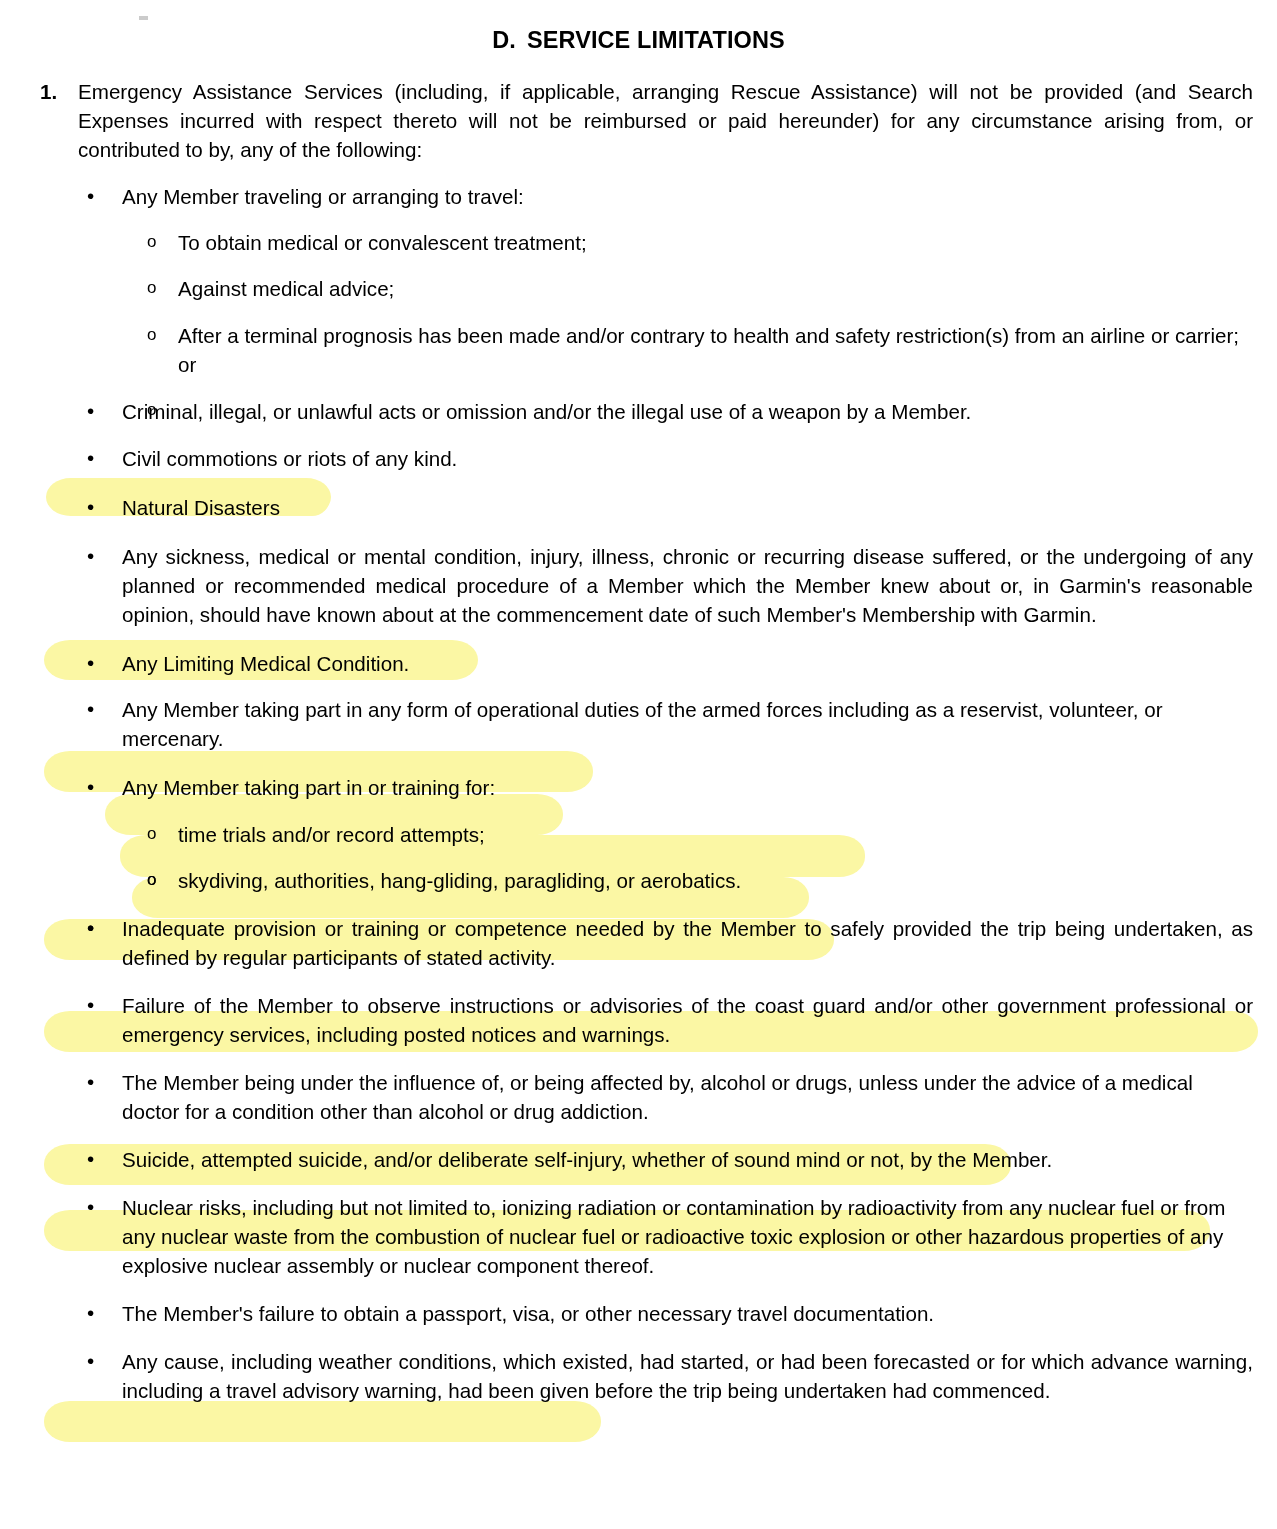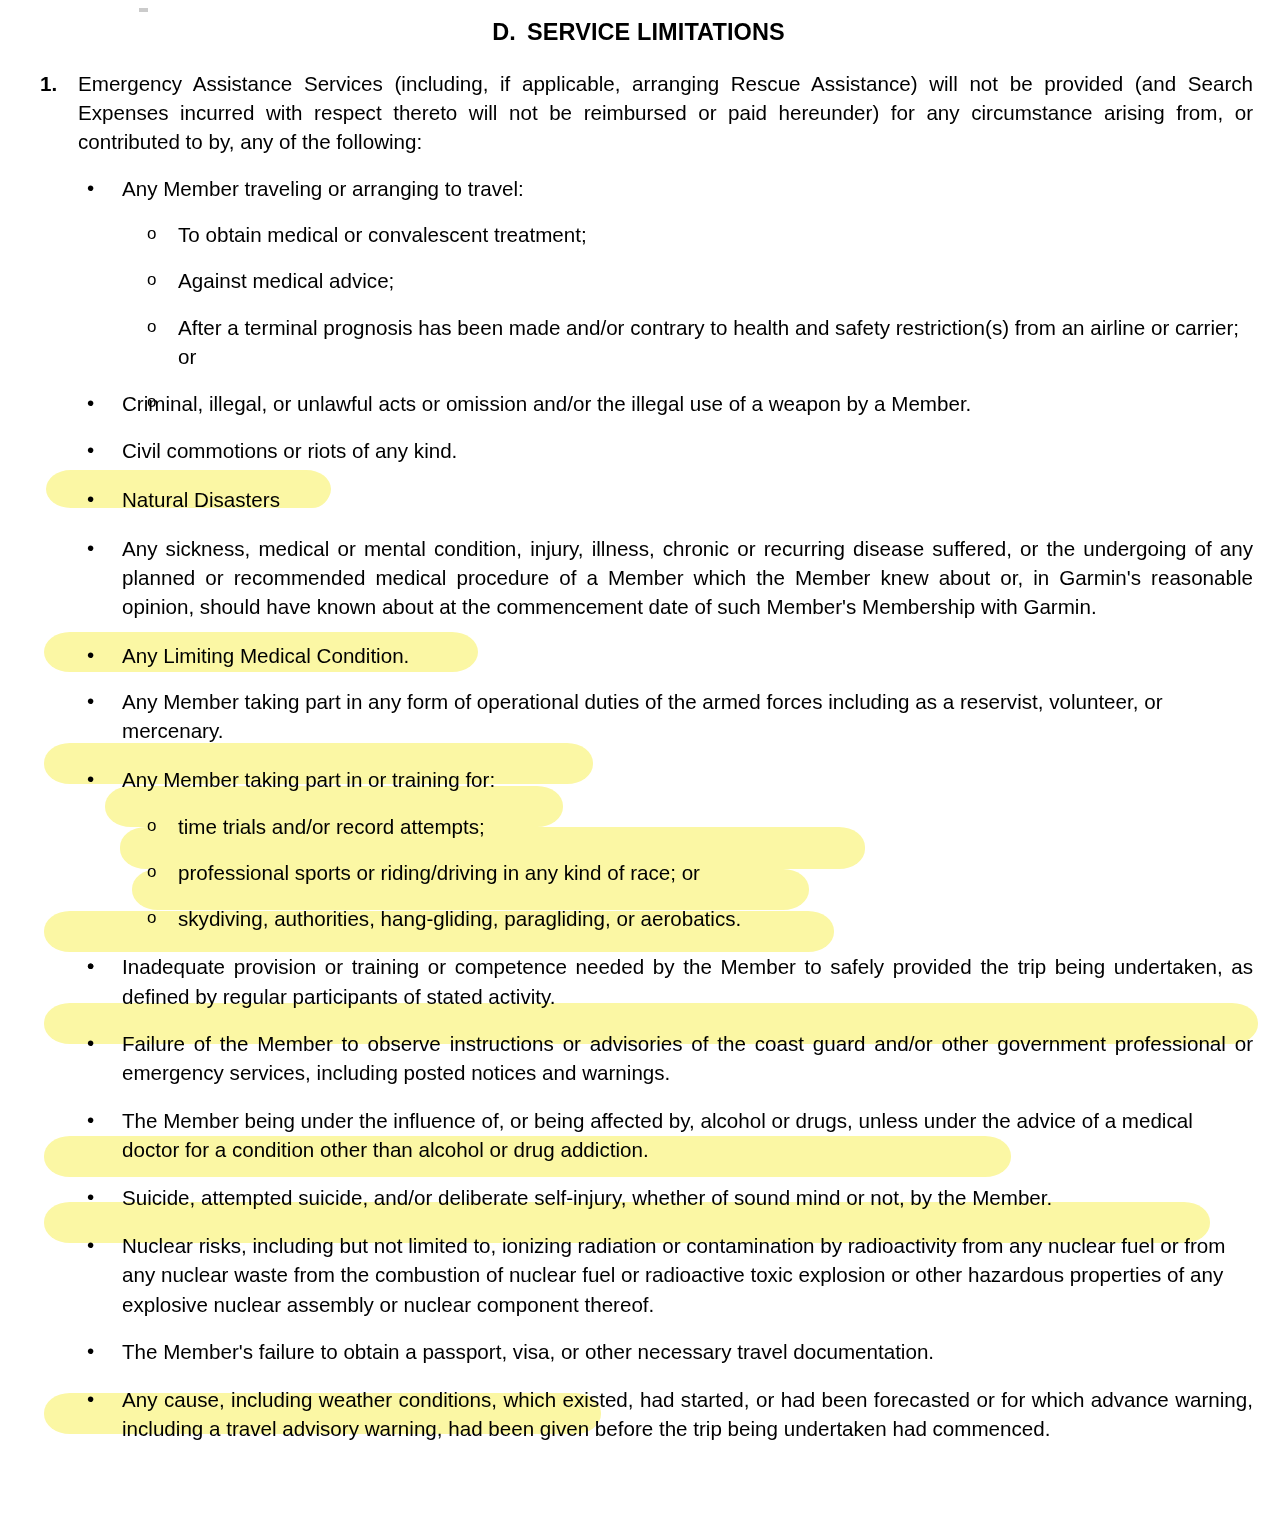--- a/index.html
+++ b/index.html
@@ -32,21 +32,21 @@
     background: #b9b9b9;
     opacity: .75;
   }
 
   
   .doc-heading {
     text-align: center;
     font-size: 23.5px;
     font-weight: bold;
     letter-spacing: .1px;
-    margin: 8px;
+    margin: 16px;
     padding-top: 12px;
     line-height: 1.1;
   }
   .doc-heading .letter { margin-right: 11px; }
 
   
   .clause {
     position: relative;
     margin: 23px 24px 0 40px;
     padding-left: 38px;
@@ -200,21 +200,21 @@
 
     <div class="lvl1 nojust" style="margin-top:20px;">
       <span class="mark">•</span><span>Any Member taking part in or training for:</span>
     </div>
 
     <div class="lvl2" style="margin-top:18px;">
       <span class="mark">o</span><span>time trials and/or record attempts;</span>
     </div>
 
     <div class="lvl2">
-      <span class="mark">o</span><span>professional sports or riding/driving in any kind of race; or</span>
+      <span class="mark">o</span>
     </div>
 
     <div class="lvl2">
       <span class="mark">o</span><span>skydiving, authorities, hang-gliding, paragliding, or aerobatics.</span>
     </div>
 
     <div class="lvl1 nojust" style="margin-top:19px;">
       <span class="mark">•</span>
     </div>
 

